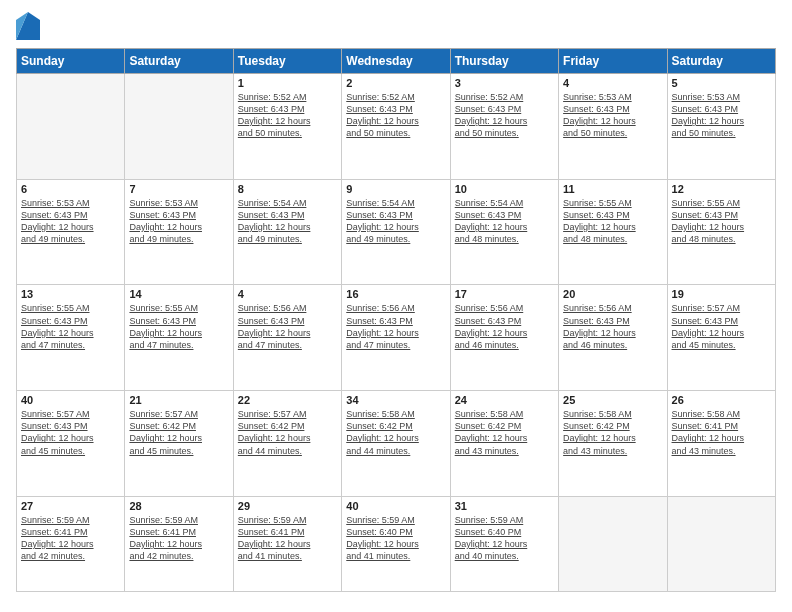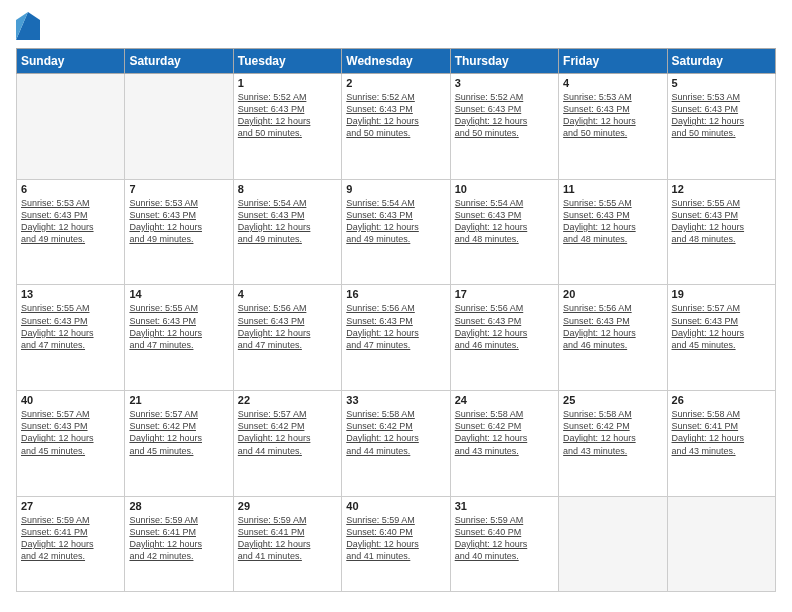--- a/index.html
+++ b/index.html
@@ -232,21 +232,21 @@
           </td>
           <td>
             <span class="day-number">21</span>
             <div class="day-info">Sunrise: 5:57 AM<br>Sunset: 6:42 PM<br>Daylight: 12 hours<br>and 45 minutes.</div>
           </td>
           <td>
             <span class="day-number">22</span>
             <div class="day-info">Sunrise: 5:57 AM<br>Sunset: 6:42 PM<br>Daylight: 12 hours<br>and 44 minutes.</div>
           </td>
           <td>
-            <span class="day-number">33</span>
+            <span class="day-number">34</span>
             <div class="day-info">Sunrise: 5:58 AM<br>Sunset: 6:42 PM<br>Daylight: 12 hours<br>and 44 minutes.</div>
           </td>
           <td>
             <span class="day-number">24</span>
             <div class="day-info">Sunrise: 5:58 AM<br>Sunset: 6:42 PM<br>Daylight: 12 hours<br>and 43 minutes.</div>
           </td>
           <td>
             <span class="day-number">25</span>
             <div class="day-info">Sunrise: 5:58 AM<br>Sunset: 6:42 PM<br>Daylight: 12 hours<br>and 43 minutes.</div>
           </td>

